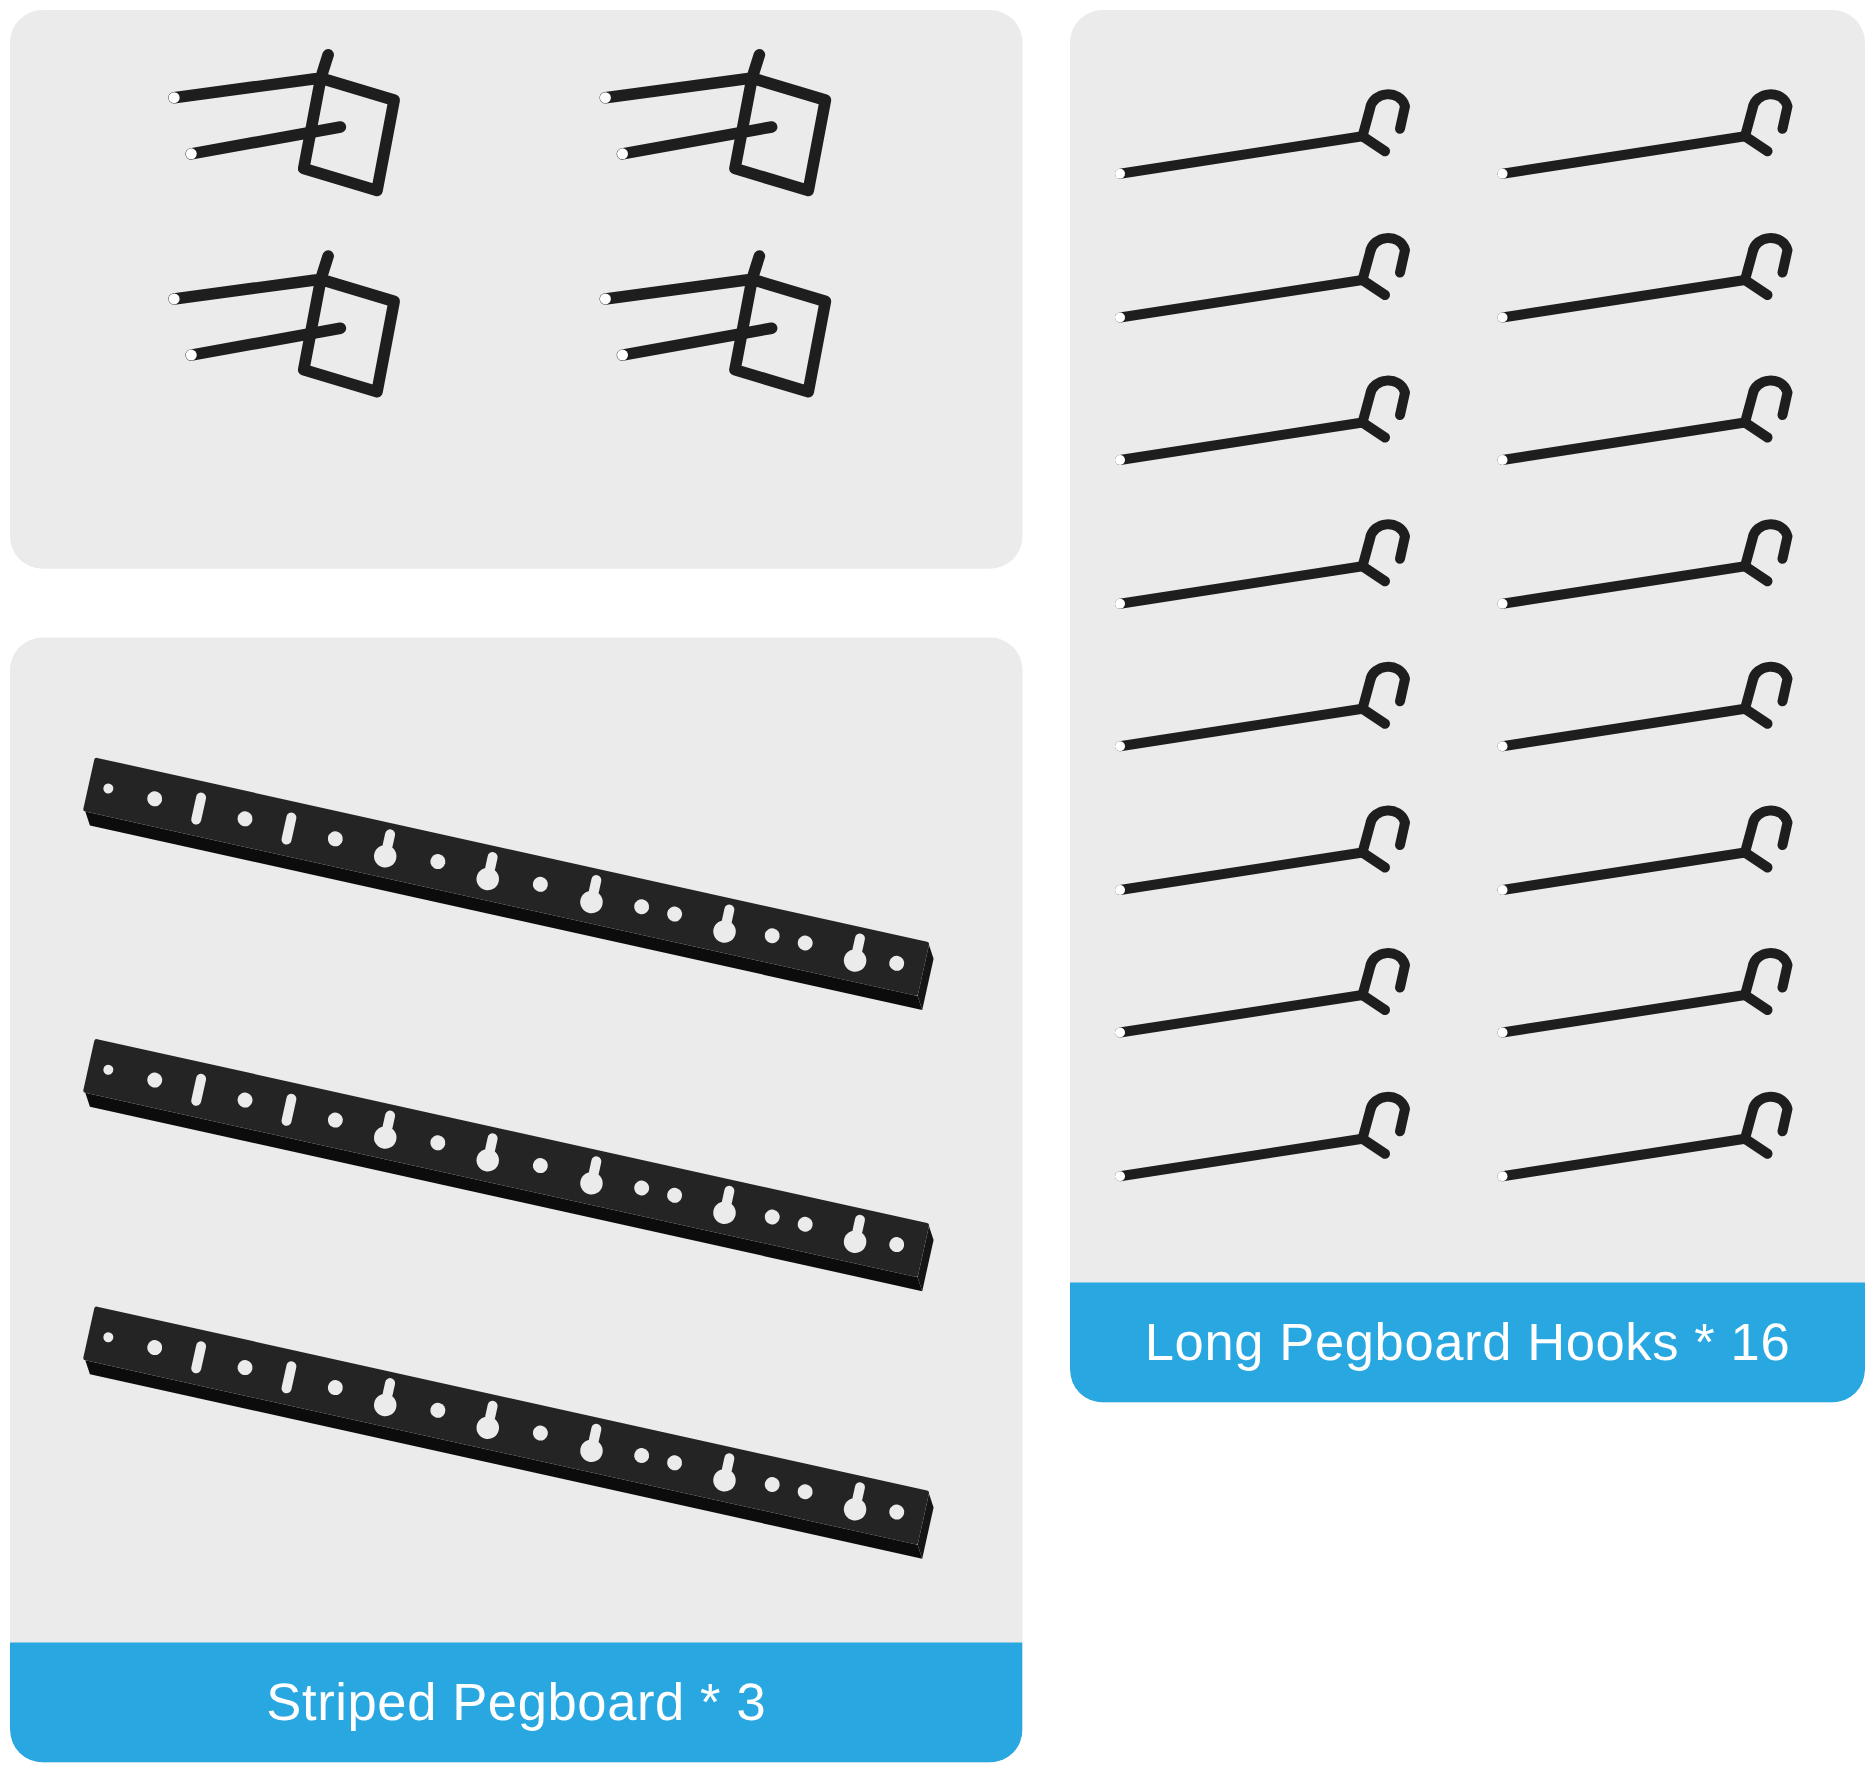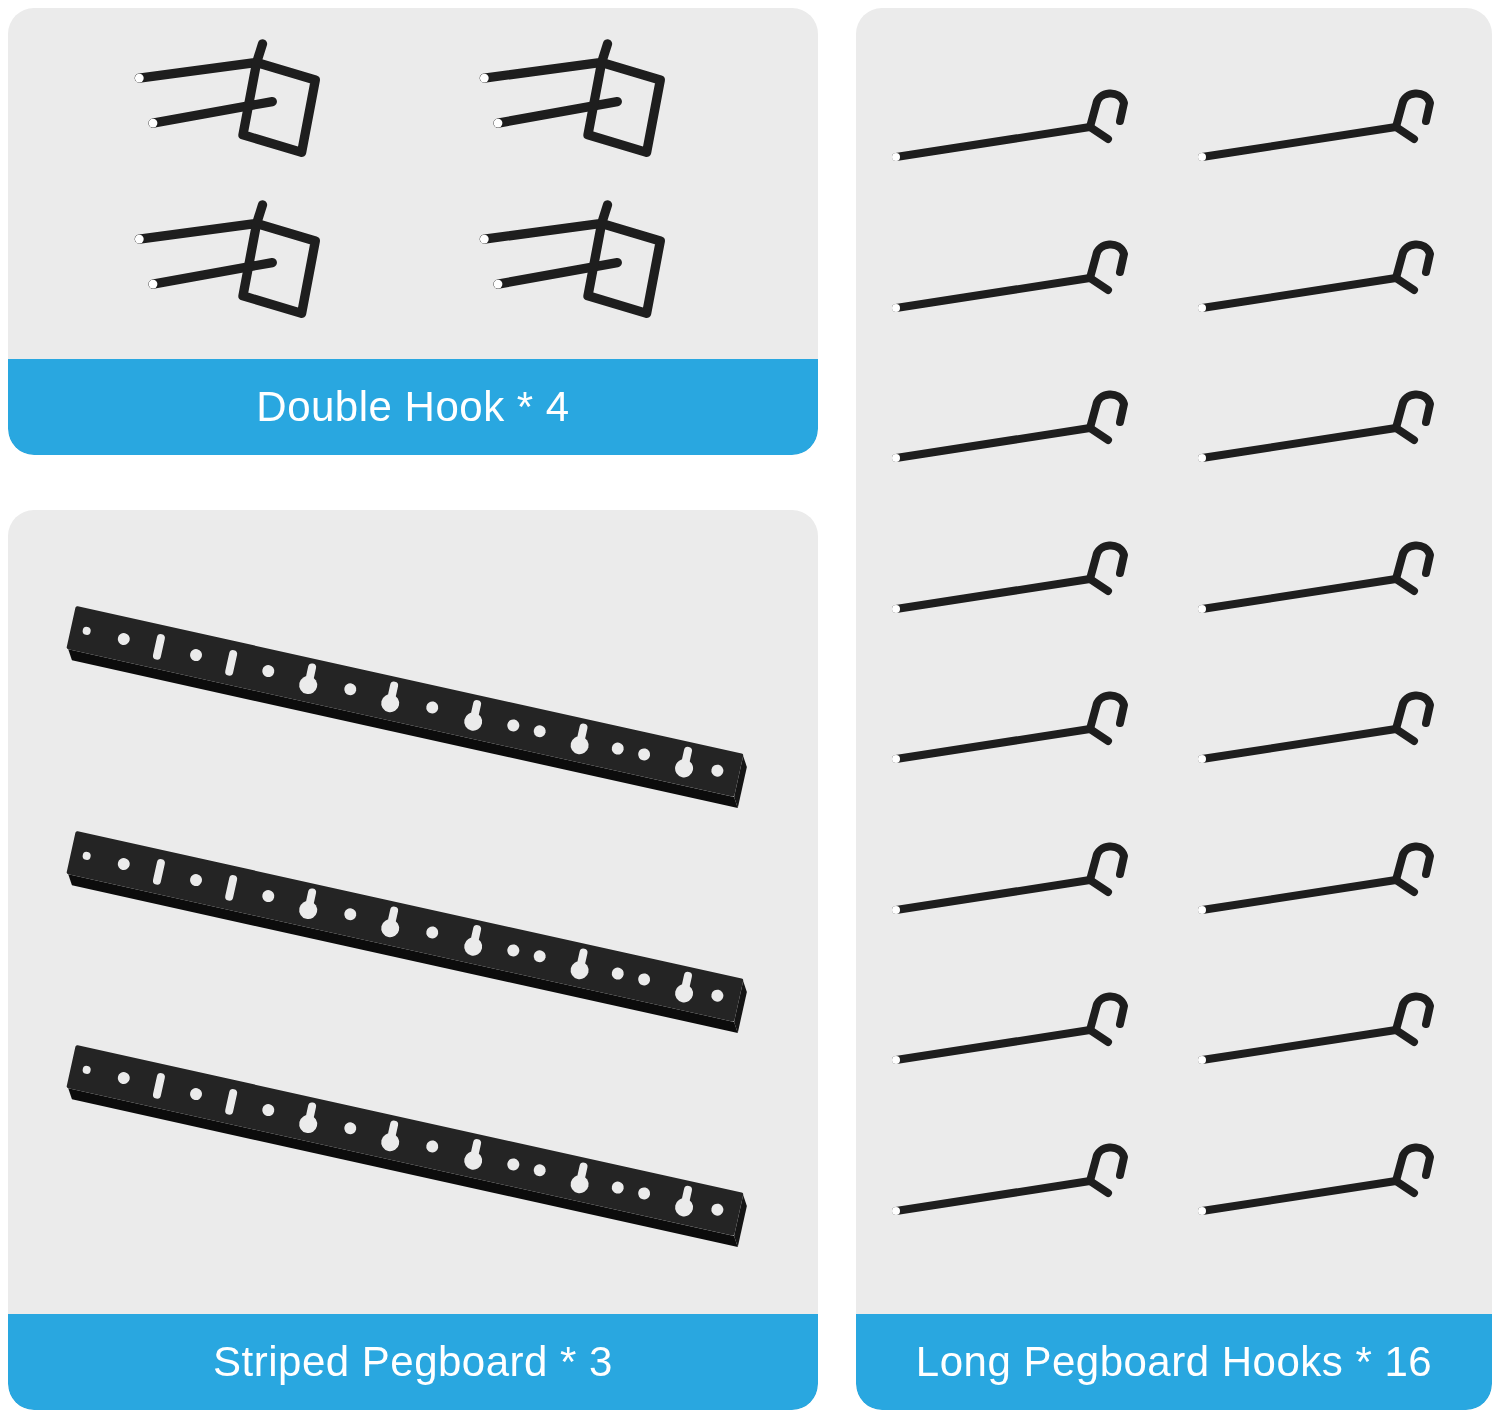--- a/index.html
+++ b/index.html
@@ -15,21 +15,21 @@
     overflow:hidden;
   }
   .panel {
     position:absolute;
     background:var(--panel-gray, #ebebeb);
     border-radius:26px;
     overflow:hidden;
   }
   #panel-double { left:8px;   top:8px;   width:810px; height:447px; }
   #panel-strip  { left:8px;   top:510px; width:810px; height:900px;text-align:center; }
-  #panel-long   { left:856px; top:8px;   width:636px; height:1402px; }
+  #panel-long   { left:856px; top:8px;   width:636px; height:1114px; }
 
   .banner {
     position:absolute; left:0; right:0; bottom:0;
     height:96px;
     background:var(--banner-blue, #29a7e0);
     display:flex; align-items:center; justify-content:center;
     border-radius:0 0 26px 26px;
   }
   .banner span {
     color:var(--label-text, #ffffff);
@@ -124,23 +124,20 @@
         <svg viewBox="0 0 240 135" aria-hidden="true">
         <g class="wire">
           <path d="M16 40 L136 24 L142 5"></path>
           <path d="M30 86 L152 64"></path>
           <path d="M136 24 L196 42 L182 116 L122 98 Z"></path>
         </g>
         <circle class="tip" cx="16" cy="40" r="4.5"></circle>
         <circle class="tip" cx="30" cy="86" r="4.5"></circle>
       </svg>
       </div>
-    <div class="banner">
-      <span>Double Hook * 4</span>
-    </div>
   </div>
 
   <div class="panel" id="panel-strip">
     <div class="strip-area">
       <div class="strip">
         <svg viewBox="0 0 695 62" aria-hidden="true">
           <polygon class="bar-bottom" points="4,46 686,46 692,56 10,56"></polygon>
           <polygon class="bar-end" points="686,4 692,14 692,56 686,46"></polygon>
           <rect class="bar-face" x="2" y="2" width="684" height="44" rx="2"></rect>
           <g class="hole">

